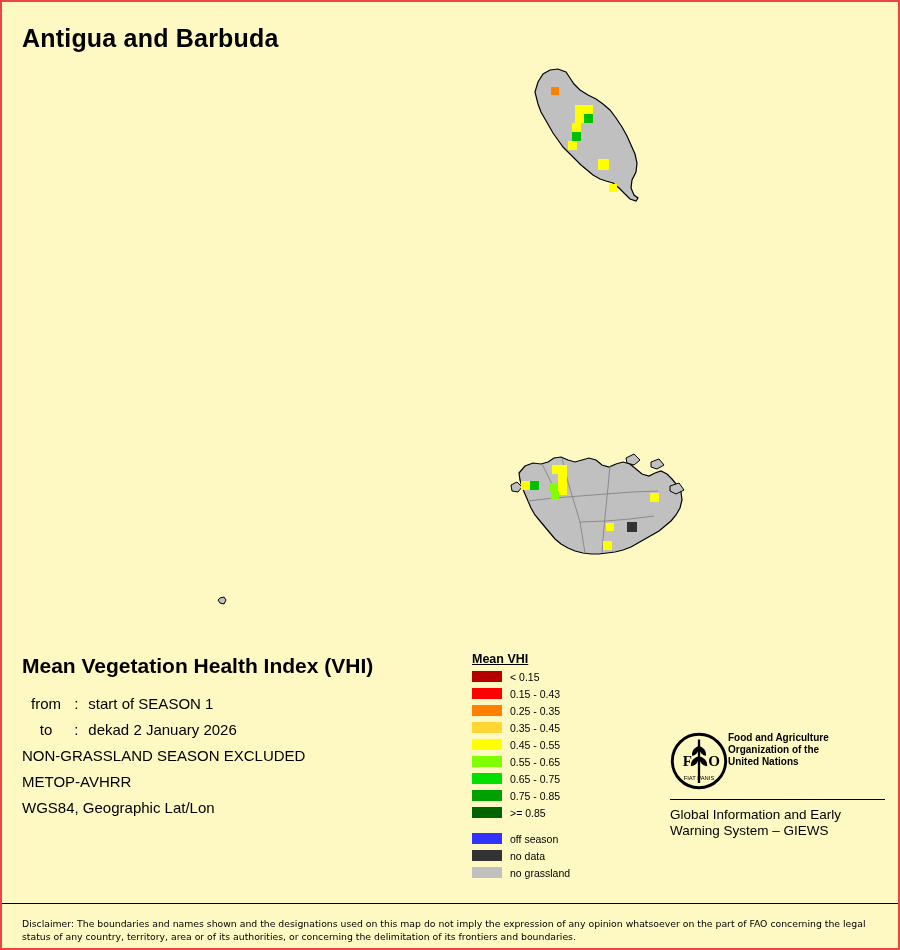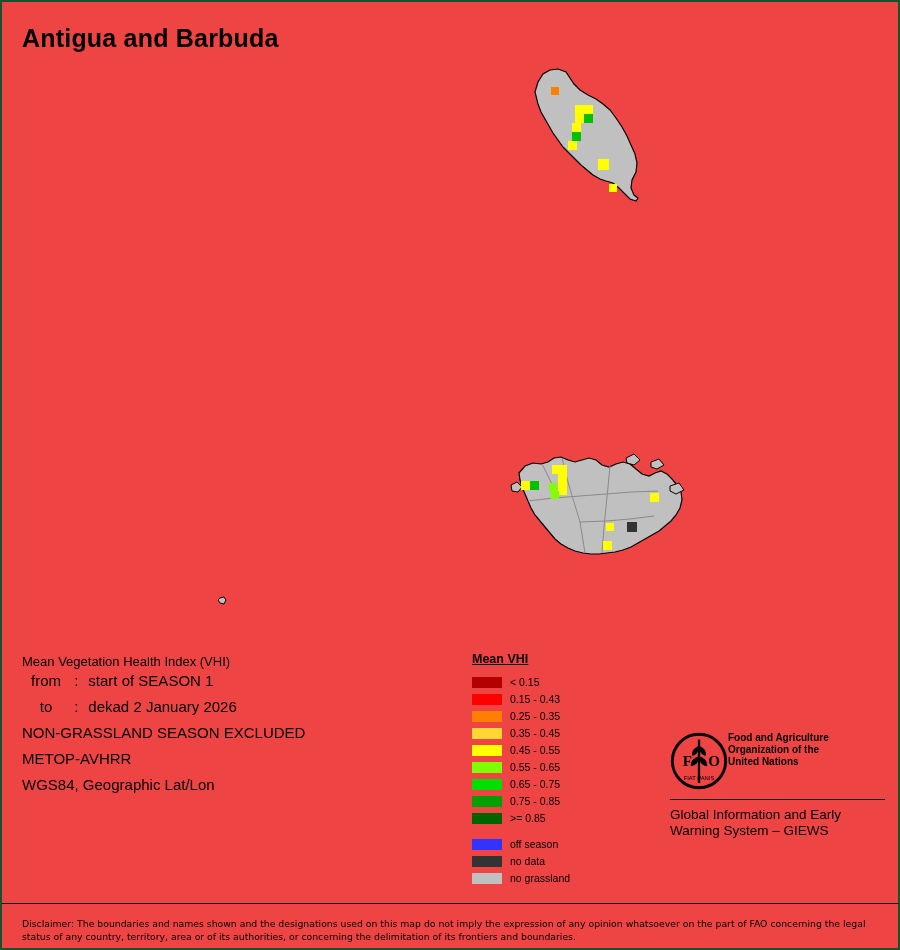--- a/index.html
+++ b/index.html
@@ -11,22 +11,22 @@
     width: 900px;
     height: 950px;
     font-family: "Liberation Sans", sans-serif;
     -webkit-font-smoothing: antialiased;
   }
   #page {
     position: relative;
     width: 900px;
     height: 950px;
     box-sizing: border-box;
-    border: 2px solid #14532d;
-    background: #ef4444;
+    border: 2px solid #ef4444;
+    background: #fef9c3;
     overflow: hidden;
   }
   
   #title {
     position: absolute;
     left: 20px;
     top: 22px;
     font-size: 25px;
     font-weight: bold;
     color: #000000;
@@ -43,24 +43,24 @@
   #map-svg { display: block; }
 
   
   #caption {
     position: absolute;
     left: 20px;
     top: 652px;
     width: 430px;
   }
   #caption .cap-title {
-    font-size: 13px;
-    font-weight: normal;
-    color: #000000;
-    margin-bottom: 3px;
+    font-size: 21px;
+    font-weight: bold;
+    color: #000000;
+    margin-bottom: 17px;
   }
   #caption .cap-row {
     font-size: 15px;
     color: #000000;
     margin-bottom: 9px;
     white-space: nowrap;
   }
   #caption .cap-row .k {
     display: inline-block;
     width: 48px;
@@ -81,21 +81,21 @@
   #legend .legend-title {
     font-size: 12.5px;
     font-weight: bold;
     color: #000000;
     text-decoration: underline;
     margin-bottom: 5px;
   }
   .legend-list { }
   .legend-item {
     display: flex;
-    align-items: flex-end;
+    align-items: flex-start;
     height: 17px;
   }
   .legend-swatch {
     width: 30px;
     height: 11px;
     border: 0;
     flex: 0 0 auto;
   }
   .legend-label {
     font-size: 10.5px;

